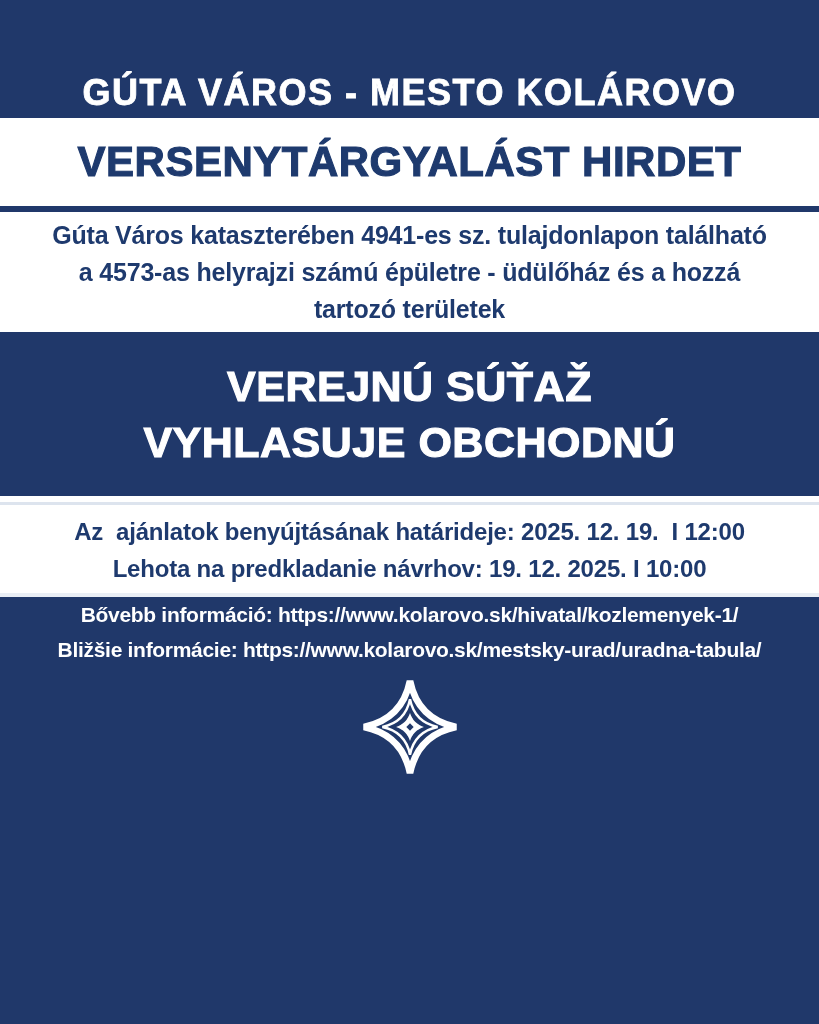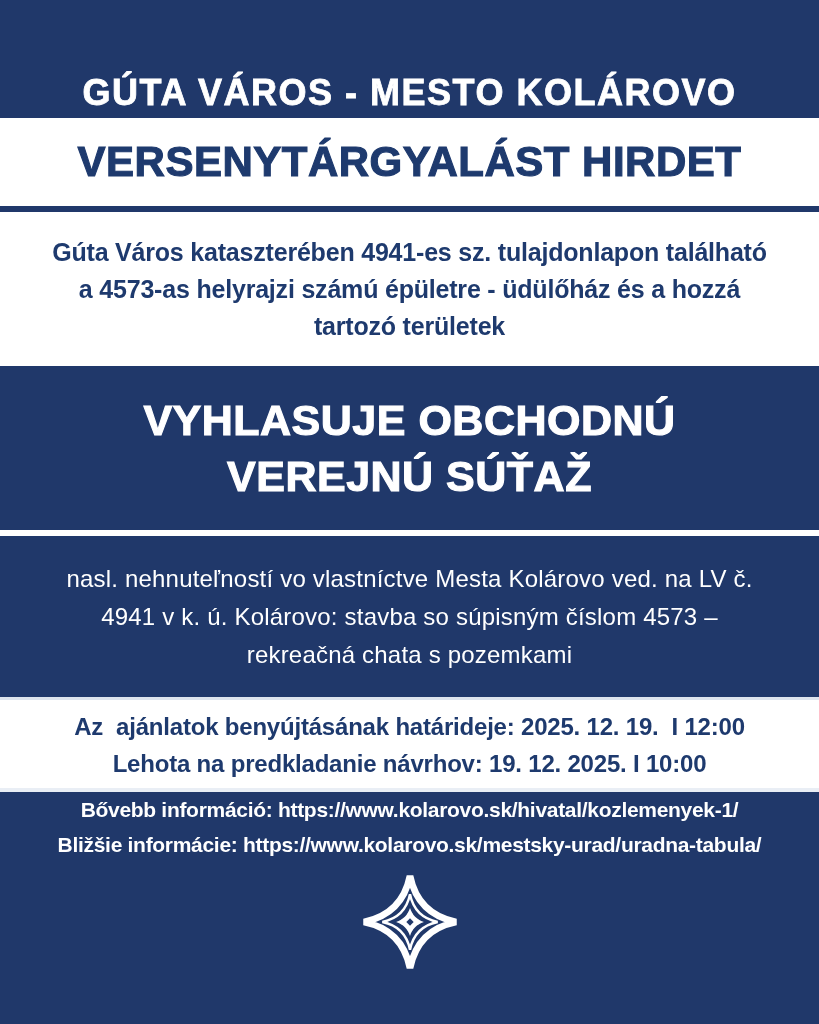--- a/index.html
+++ b/index.html
@@ -27,21 +27,21 @@
 
   
   .sec-headline-hu { height: 88px; background: var(--white); }
   .headline-hu {
     color: var(--navy_text); font-size: 42px; font-weight: 700; letter-spacing: 0.5px;
     -webkit-text-stroke: 1.1px var(--navy_text); white-space: pre;
   }
   .rule-navy { height: 6px; background: var(--navy_bg); width: 100%; }
 
   
-  .sec-body-hu { height: 154px; background: var(--white); text-align: right; }
+  .sec-body-hu { height: 120px; background: var(--white); text-align: right; }
   .body-hu-line {
     color: var(--navy_text); font-size: 25px; font-weight: 700; line-height: 37px;
     letter-spacing: -0.2px; white-space: pre;
   }
 
   
   .sec-headline-sk { height: 164px; background: var(--navy_bg); }
   .headline-sk-line {
     color: var(--white); font-size: 43px; font-weight: 700; line-height: 56px;
     letter-spacing: 0.5px; -webkit-text-stroke: 1.1px var(--white); white-space: pre;
@@ -87,30 +87,25 @@
   </div>
   <div class="rule-navy"></div>
 
   <div class="sec sec-body-hu">
     <div class="body-hu-line">Gúta Város kataszterében 4941-es sz. tulajdonlapon található</div>
     <div class="body-hu-line">a 4573-as helyrajzi számú épületre - üdülőház és a hozzá</div>
     <div class="body-hu-line">tartozó területek</div>
   </div>
 
   <div class="sec sec-headline-sk">
+    <div class="headline-sk-line">VEREJNÚ SÚŤAŽ</div>
     <div class="headline-sk-line">VYHLASUJE OBCHODNÚ</div>
-    <div class="headline-sk-line">VEREJNÚ SÚŤAŽ</div>
   </div>
   <div class="rule-white"></div>
 
-  <div class="sec sec-body-sk">
-    <div class="body-sk-line">nasl. nehnuteľností vo vlastníctve Mesta Kolárovo ved. na LV č.</div>
-    <div class="body-sk-line">4941 v k. ú. Kolárovo: stavba so súpisným číslom 4573 –</div>
-    <div class="body-sk-line">rekreačná chata s pozemkami</div>
-  </div>
 
   <div class="sec sec-deadlines">
     <div class="deadline-line">Az  ajánlatok benyújtásának határideje: 2025. 12. 19.  I 12:00</div>
     <div class="deadline-line">Lehota na predkladanie návrhov: 19. 12. 2025. I 10:00</div>
   </div>
 
   <div class="sec sec-footer">
     <div class="info-line">Bővebb információ: https://www.kolarovo.sk/hivatal/kozlemenyek-1/</div>
     <div class="info-line">Bližšie informácie: https://www.kolarovo.sk/mestsky-urad/uradna-tabula/</div>
     <div class="logo-wrap">

